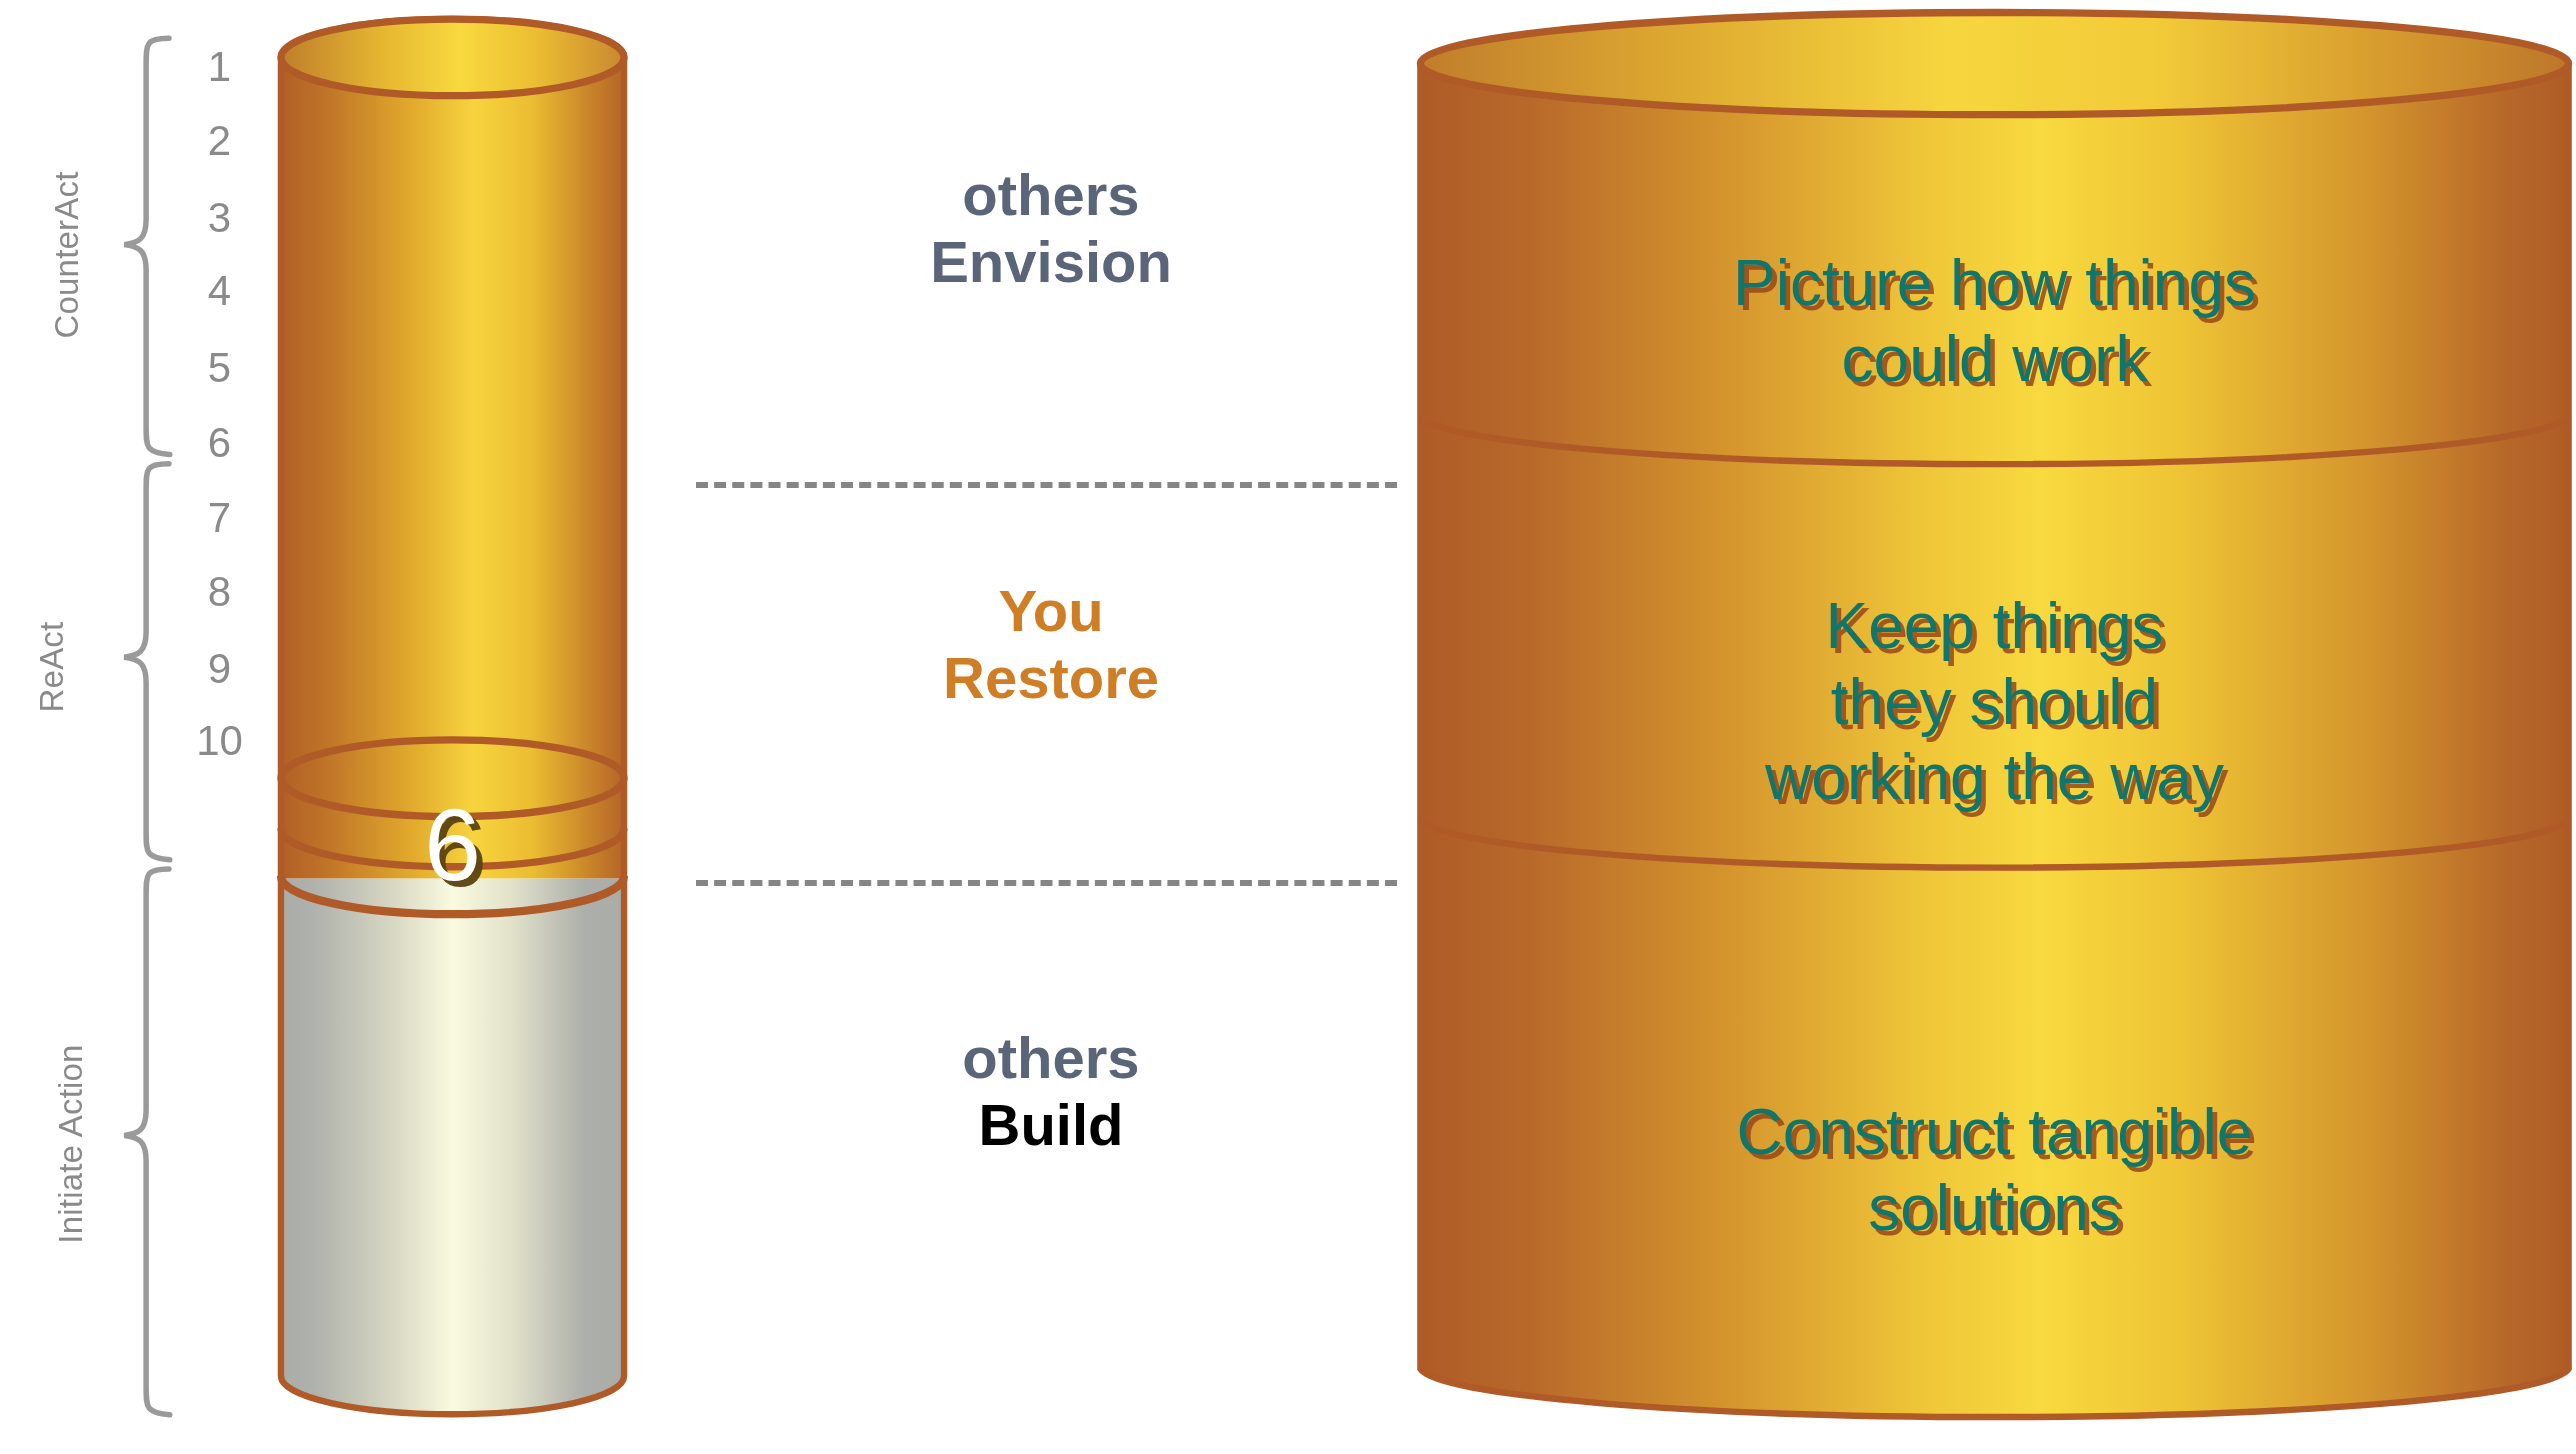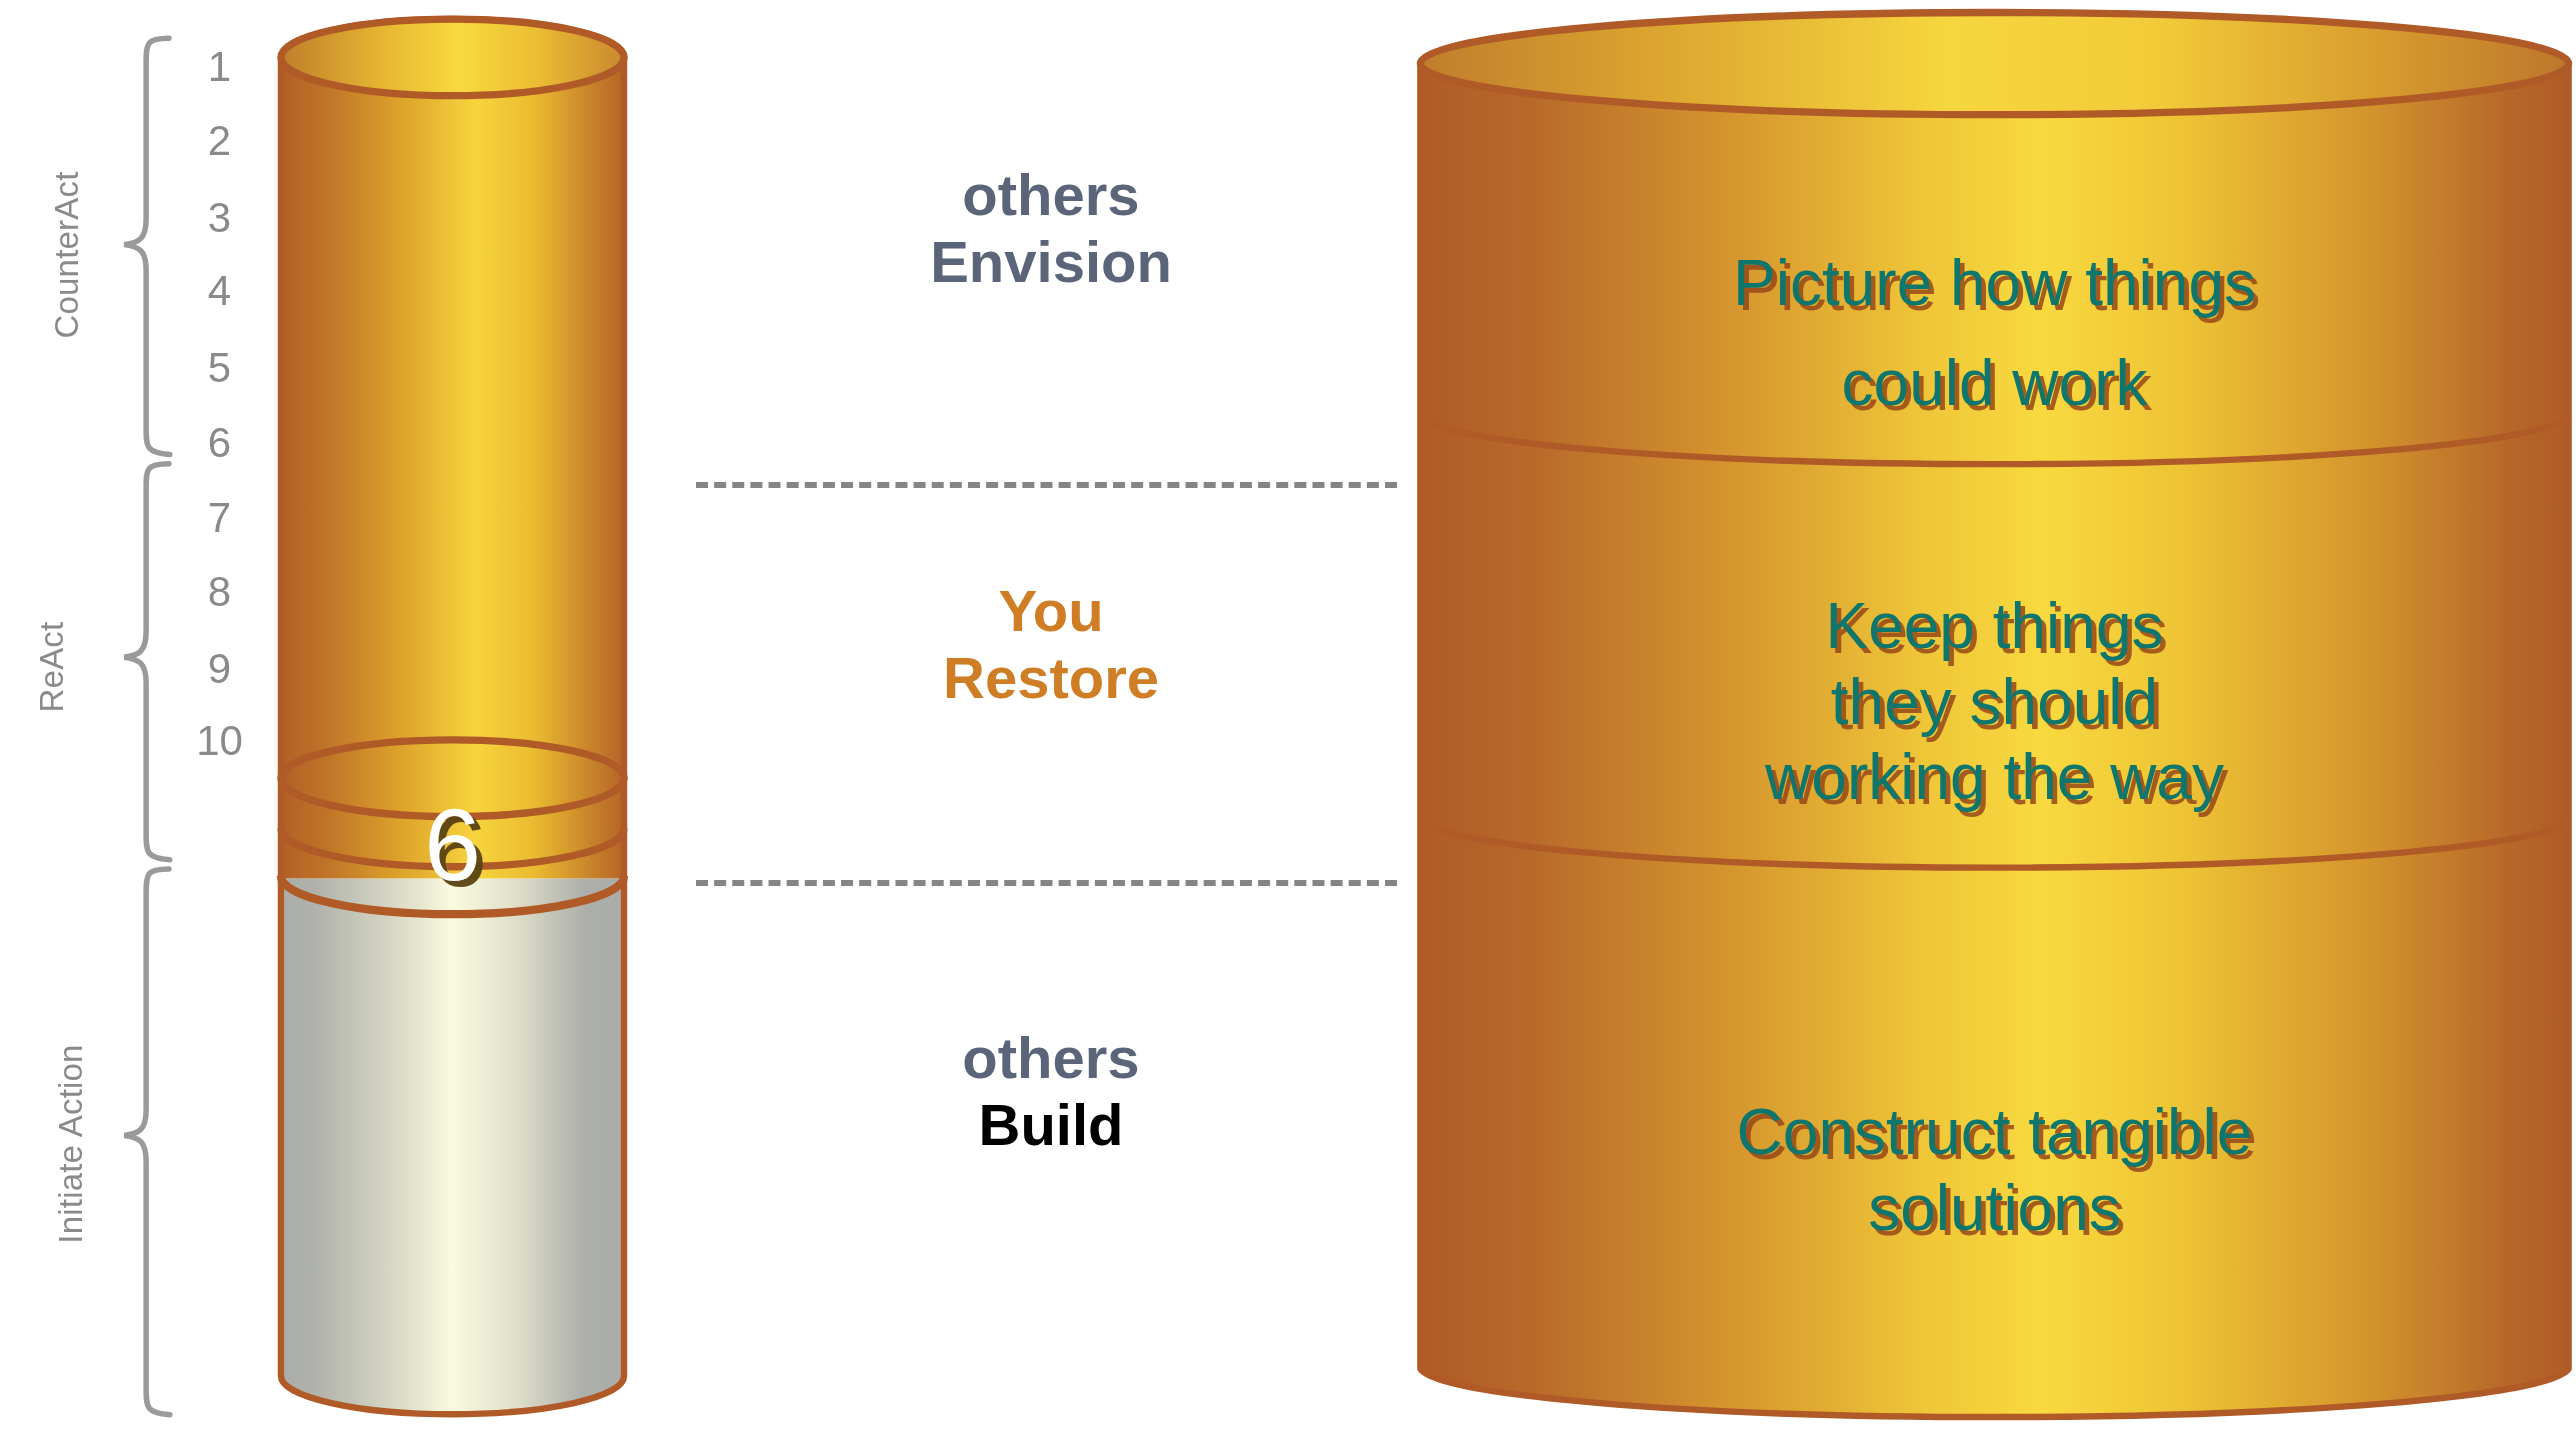--- a/index.html
+++ b/index.html
@@ -235,21 +235,21 @@
     <path d="M 8 62 A 630 56 0 0 1 1266 62 L 1266 1492 A 630 56 0 0 1 8 1492 Z" fill="none" stroke="#B05A28" stroke-width="7"></path>
 
     <ellipse cx="637" cy="62" rx="629" ry="56" fill="url(#bigGoldTop)" stroke="#B05A28" stroke-width="8"></ellipse>
 
     <path d="M 8 448 A 630 56 0 0 0 1266 448" fill="none" stroke="#B05A28" stroke-width="7"></path>
     <path d="M 8 890 A 630 56 0 0 0 1266 890" fill="none" stroke="#B05A28" stroke-width="7"></path>
   </svg>
 
   <div class="desc-text" id="desc-envision">
       <span style="display: block;">Picture how things</span>
-      <span style="display: block; margin-top: 24px;">could work</span>
+      <span style="display: block;">could work</span>
     </div>
   <div class="desc-text" id="desc-restore">
       <span style="display: block;">Keep things</span>
       <span style="display: block;">they should</span>
       <span style="display: block;">working the way</span>
     </div>
   <div class="desc-text" id="desc-build">
       <span style="display: block;">Construct tangible</span>
       <span style="display: block;">solutions</span>
     </div>

